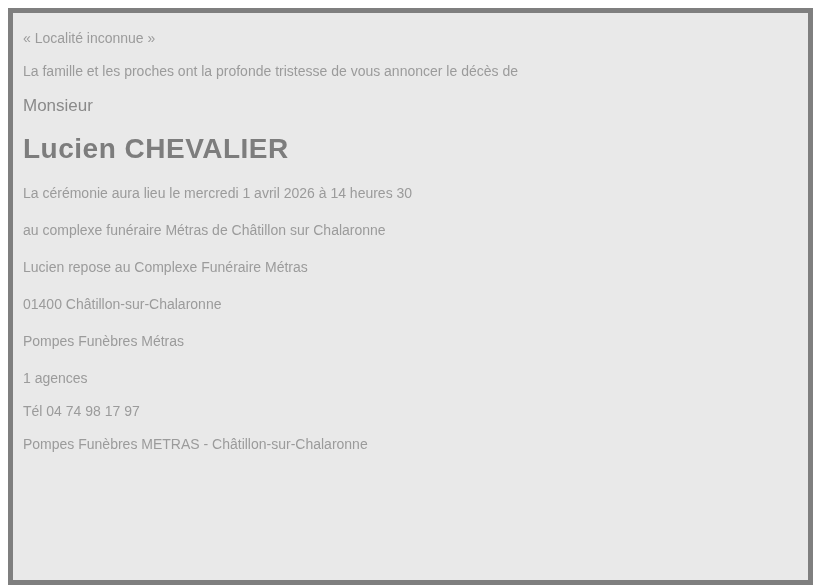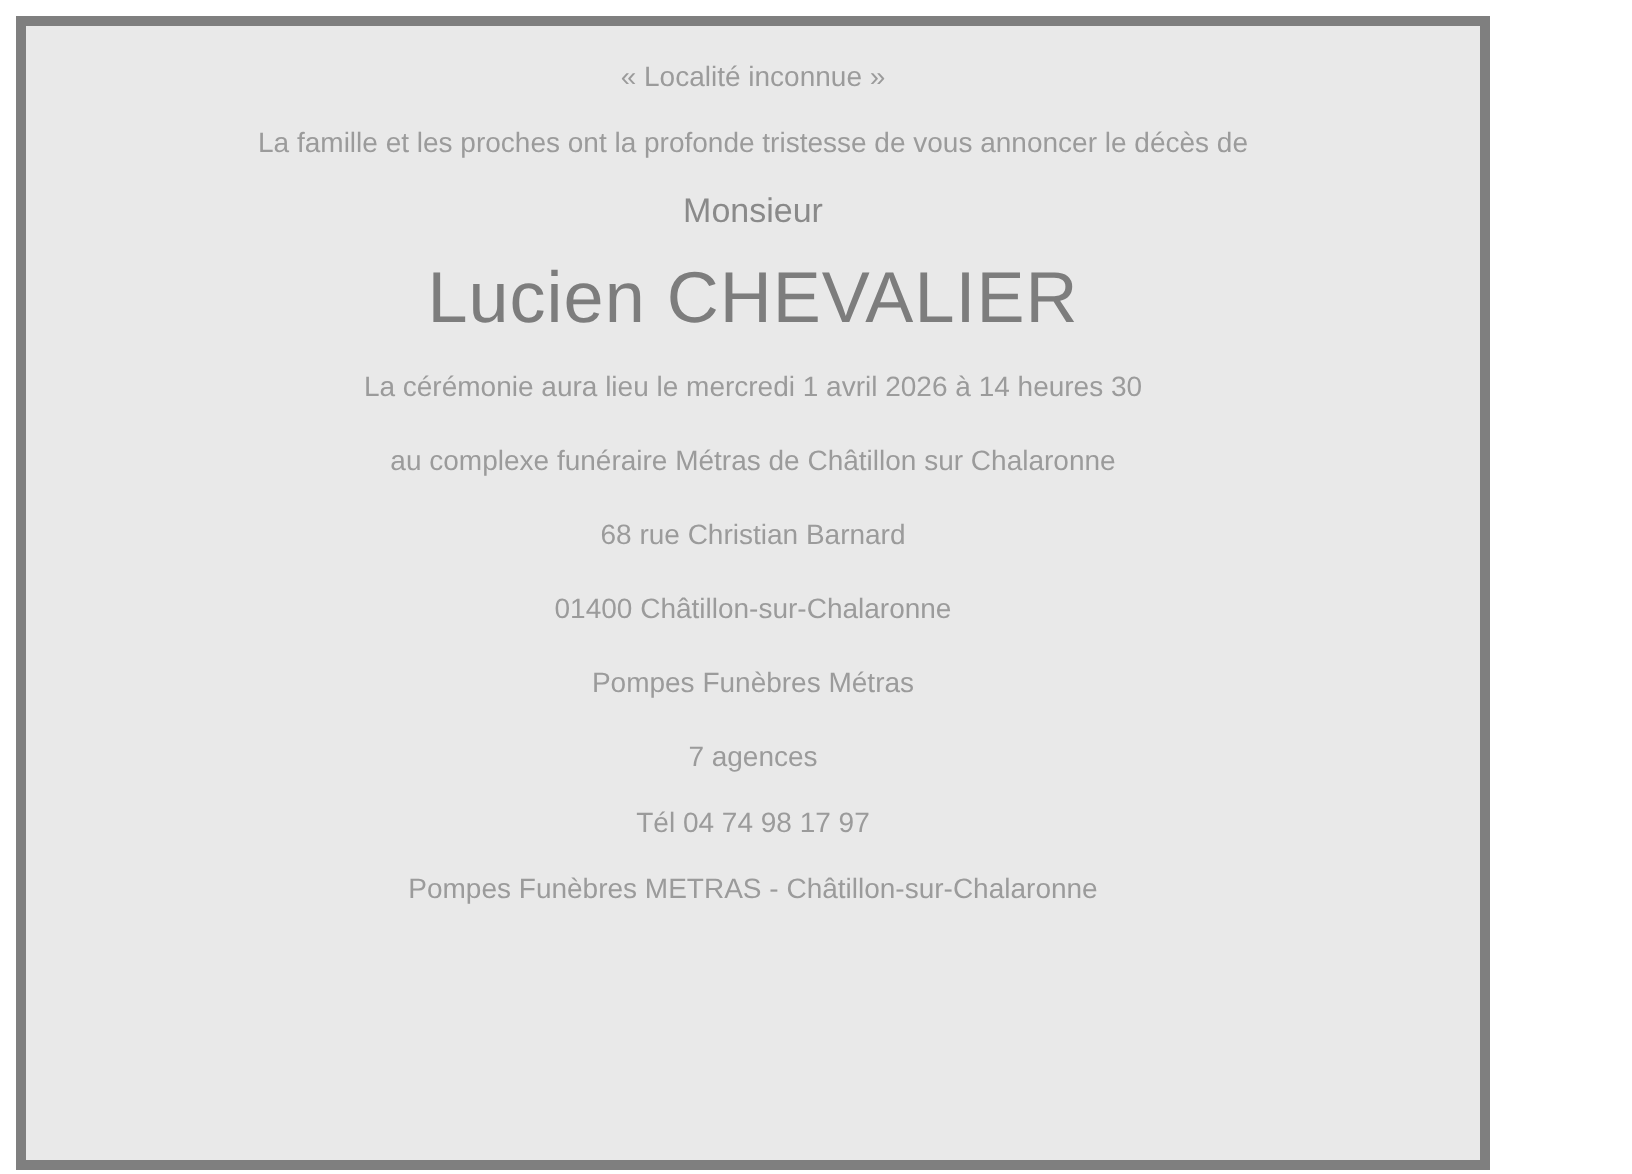--- a/index.html
+++ b/index.html
@@ -17,44 +17,43 @@
   }
   body {
     width: 816px;
     height: 587px;
     background: var(--page-bg);
     overflow: hidden;
     font-family: "Liberation Sans", "DejaVu Sans", sans-serif;
   }
   .notice {
     margin: 8px 3px 2px 8px;
-    width: 737px;
+    width: 805px;
     height: 577px;
     border: 5px solid var(--notice-border);
     background: var(--notice-bg);
     padding: 17px 10px;
-    text-align: center;
     color: var(--text);
   }
   .notice p {
     margin: 0 0 16px 0;
     font-size: 14px;
     line-height: 17px;
     font-weight: normal;
   }
   .notice .line { display: block; margin-top: 20px; }
   .civility {
     font-size: 17px !important;
     line-height: 20px !important;
     color: var(--civility);
   }
   h1.deceased-name {
-    font-size: 36px;
+    font-size: 28px;
     line-height: 33px;
-    font-weight: normal;
+    font-weight: bold;
     color: var(--heading);
     margin: 14px 0 18px 0;
     letter-spacing: 0.5px;
   }
   .signature { margin-bottom: 0 !important; }
 </style>
 </head>
 <body>
 
 <div class="notice">
@@ -67,29 +66,29 @@
 
   <h1 class="deceased-name">Lucien CHEVALIER</h1>
 
 
   <p>
     <span class="line">La cérémonie aura lieu le mercredi 1 avril 2026 à 14 heures 30</span>
     <span class="line">au complexe funéraire Métras de Châtillon sur Chalaronne</span>
   </p>
 
   <p>
-    <span class="line">68 rue Christian Barnard</span>
+    <span class="line">Lucien repose au Complexe Funéraire Métras</span>
     <span class="line">01400 Châtillon-sur-Chalaronne</span>
   </p>
 
 
 
   <p>
     <span class="line">Pompes Funèbres Métras</span>
-    <span class="line">7 agences</span>
+    <span class="line">1 agences</span>
   </p>
 
 
   <p>Tél 04 74 98 17 97</p>
 
   <p class="signature">Pompes Funèbres METRAS - Châtillon-sur-Chalaronne</p>
 
 </div>
 
 </body></html>

